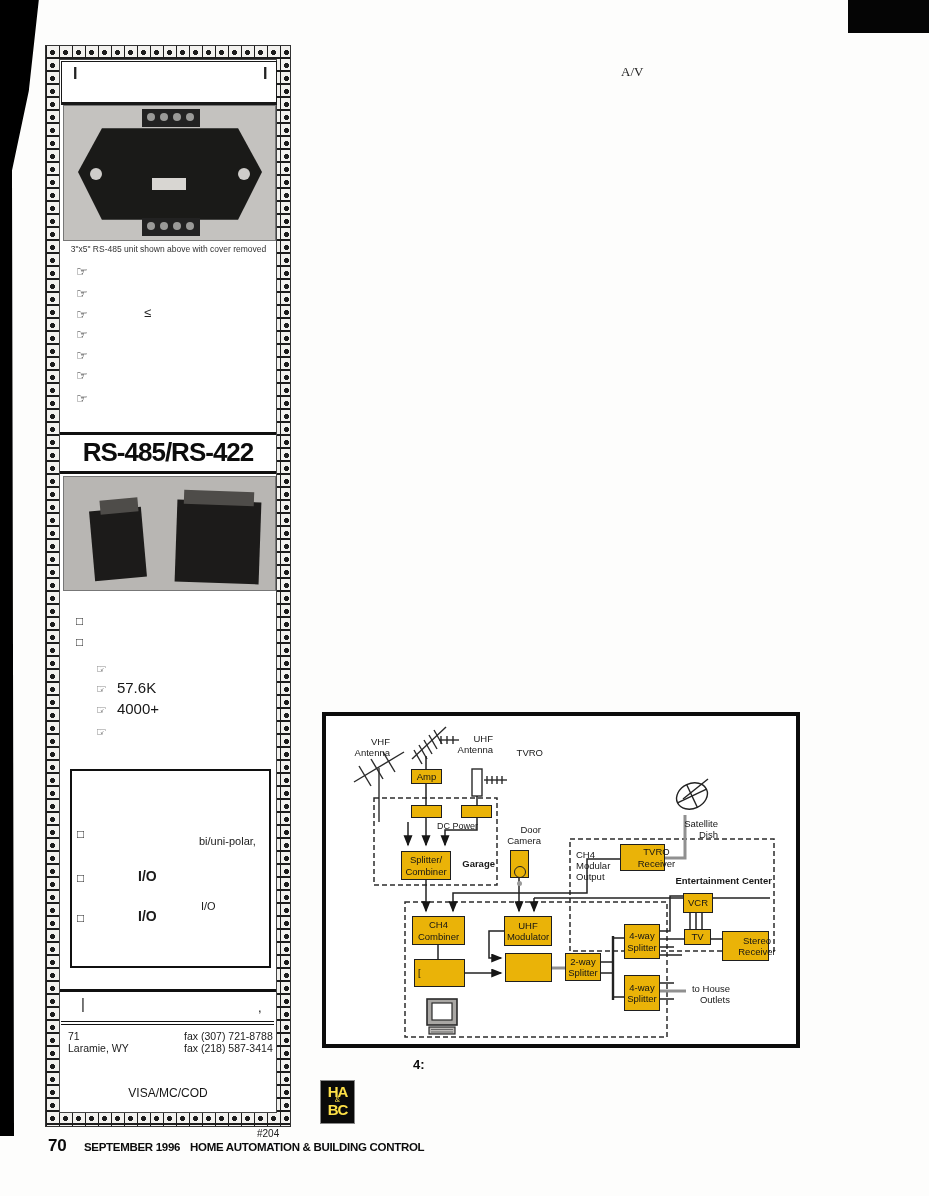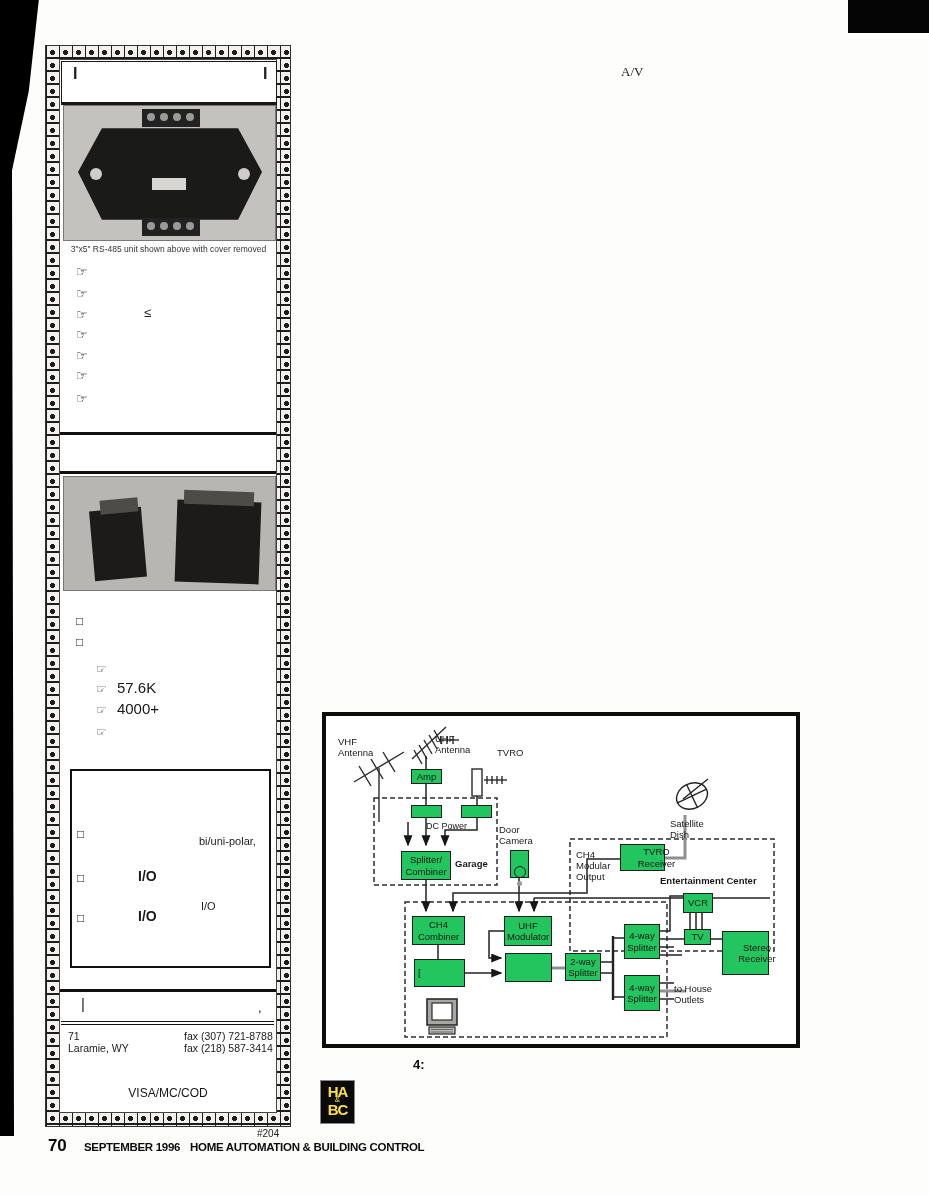--- a/index.html
+++ b/index.html
@@ -50,24 +50,24 @@
   #av-label{font-family:"Liberation Serif",serif;font-size:13px;color:#222;}
   #fig-cap{font-size:13px;font-weight:bold;color:#0b0b0b;}
   
   #habc{left:320px;top:1080px;width:33px;height:42px;background:#0a0a0a;border:1px solid #888;
     color:#fde047;text-align:center;line-height:1;}
   #habc .r1{font-size:15px;font-weight:bold;letter-spacing:-1px;margin-top:3px;}
   #habc .r2{font-size:8px;margin-top:-3px;}
   #habc .r3{font-size:15px;font-weight:bold;letter-spacing:-1px;margin-top:-2px;}
   
   #diagram{left:322px;top:712px;width:478px;height:336px;background:#fff;}
-  .dnode{position:absolute;border:1.4px solid #1f1f1f;background:#22c55e;box-sizing:border-box;
+  .dnode{position:absolute;border:1.4px solid #1f1f1f;background:#eab308;box-sizing:border-box;
     display:flex;align-items:center;justify-content:center;text-align:center;
     font-size:9.5px;line-height:1.18;white-space:pre-line;color:#151515;}
-  .dlabel{position:absolute;font-size:9.5px;line-height:1.18;text-align:left;white-space:pre-line;color:#181818;}
+  .dlabel{position:absolute;font-size:9.5px;line-height:1.18;text-align:right;white-space:pre-line;color:#181818;}
   .dbold{font-weight:bold;}
   .cam-circle{width:10px;height:10px;border:1.4px solid #222;border-radius:50%;margin:4px auto 0;}
   .cam-dot{width:5px;height:5px;border-radius:50%;background:#999;margin:3px auto 0;}
 </style>
 </head>
 <body>
 
 <div id="page">
 
   <div id="left-bar" class="abs"></div>
@@ -119,20 +119,21 @@
         <span>☞</span>
         <span class="txt"></span></div>
       <div class="hand-row" style="top:308px;">
         <span>☞</span>
         <span class="txt"></span></div>
       <div class="hand-row" style="top:331px;">
         <span>☞</span>
         <span class="txt"></span></div>
 
       <div class="divider abs" style="top:372px;height:3px;"></div>
+      <div class="headline abs" style="top:377px;">RS-485/RS-422</div>
       <div class="divider abs" style="top:411px;height:2.5px;"></div>
 
       <div class="photo abs" style="left:3px;top:416px;width:213px;height:115px;background:#b8b6b3;">
         <div class="module" style="left:28px;top:32px;width:52px;height:70px;transform:rotate(-5deg);"></div>
         <div class="mod-top" style="left:36px;top:22px;width:38px;height:14px;transform:rotate(-5deg);"></div>
         <div class="module" style="left:112px;top:24px;width:84px;height:82px;transform:rotate(2deg);"></div>
         <div class="mod-top" style="left:120px;top:14px;width:70px;height:14px;transform:rotate(2deg);"></div>
       </div>
 
       <div class="cb abs" style="left:16px;top:554px;">
@@ -300,21 +301,21 @@
     <div class="dlabel" style="left:252px;top:137px;width:48px;text-align:left;padding-left:2px;">CH4
 Modular
 Output</div>
     <div class="dnode" style="left:298px;top:132px;width:45px;height:27px;padding-left:28px;">TVRO
 Receiver</div>
     <div class="dlabel" style="left:348px;top:106px;width:48px;">Satellite
 Dish</div>
     <div class="dlabel dbold" style="left:338px;top:163px;width:112px;font-size:9.5px;">Entertainment Center</div>
     <div class="dnode" style="left:361px;top:181px;width:30px;height:20px;">VCR</div>
     <div class="dnode" style="left:362px;top:217px;width:27px;height:16px;">TV</div>
-    <div class="dnode" style="left:400px;top:219px;width:47px;height:44px;padding-left:23px;">Stereo
+    <div class="dnode" style="left:400px;top:219px;width:47px;height:30px;padding-left:23px;">Stereo
 Receiver</div>
     <div class="dnode" style="left:302px;top:212px;width:36px;height:35px;">4-way
 Splitter</div>
     <div class="dnode" style="left:302px;top:263px;width:36px;height:36px;">4-way
 Splitter</div>
     <div class="dnode" style="left:243px;top:241px;width:36px;height:28px;">2-way
 Splitter</div>
     <div class="dnode" style="left:90px;top:204px;width:53px;height:29px;">CH4
 Combiner</div>
     <div class="dnode" style="left:182px;top:204px;width:48px;height:30px;">UHF

